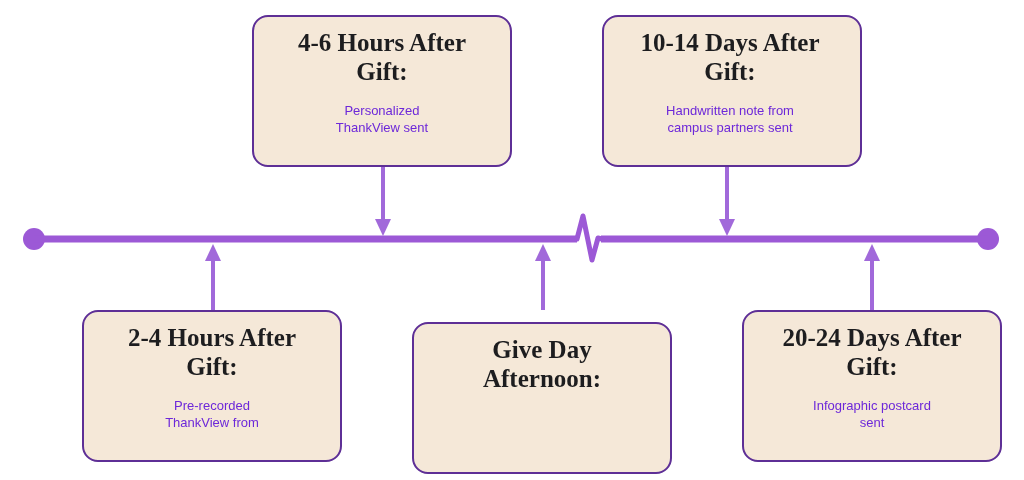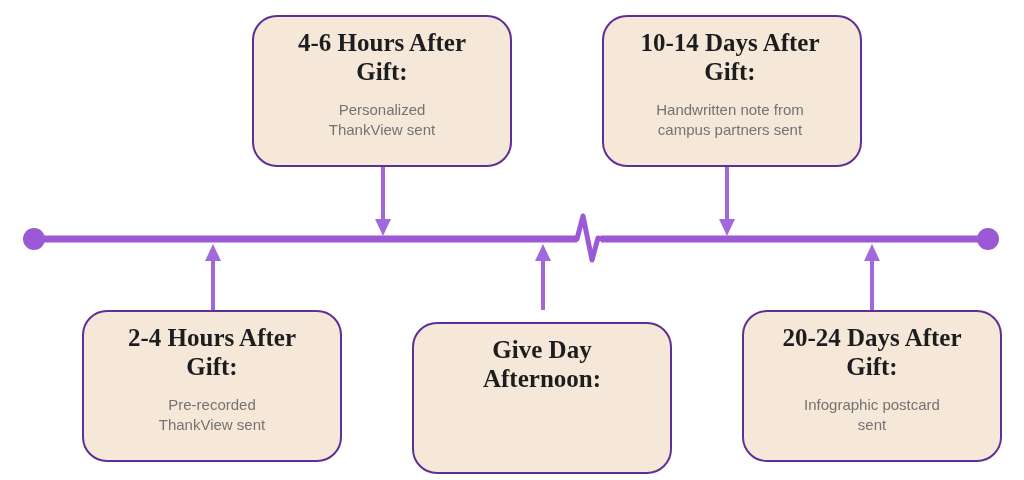--- a/index.html
+++ b/index.html
@@ -16,21 +16,21 @@
     left: 0; top: 0;
     width: 1024px; height: 480px;
   }
   .event-box {
     position: absolute;
     width: 260px;
     height: 152px;
     box-sizing: border-box;
     background: #f5e8d8;
     border: 2px solid #5e2f96;
-    border-radius: 25px;
+    border-radius: 16px;
     display: flex;
     flex-direction: column;
     align-items: center;
     padding: 12px 16px;
     text-align: center;
   }
   .event-title {
     font-family: "Liberation Serif", serif;
     font-weight: 700;
     font-size: 25px;
@@ -39,23 +39,23 @@
     white-space: pre-line;
   }
   .event-desc-wrap {
     flex: 1;
     display: flex;
     align-items: center;
     justify-content: center;
   }
   .event-desc {
     font-family: "Liberation Sans", sans-serif;
-    font-size: 15px;
+    font-size: 13px;
     line-height: 1.3;
-    color: #737373;
+    color: #6d28d9;
     white-space: pre-line;
   }
   .box-above-1 { left: 252px; top: 15px; }
   .box-above-2 { left: 602px; top: 15px; padding-left: 12px; }
   .box-below-1 { left: 82px;  top: 310px; }
   .box-below-2 { left: 412px; top: 322px; }
   .box-below-3 { left: 742px; top: 310px; align-items: center; }
 </style>
 </head>
 <body>
@@ -111,21 +111,21 @@
       <div class="event-desc">Handwritten note from
 campus partners sent</div>
     </div>
   </div>
 
   <div class="event-box box-below-1">
     <div class="event-title">2-4 Hours After
 Gift:</div>
     <div class="event-desc-wrap">
       <div class="event-desc">Pre-recorded
-ThankView sent</div>
+ThankView from</div>
     </div>
   </div>
 
   <div class="event-box box-below-2">
     <div class="event-title">Give Day
 Afternoon:</div>
   </div>
 
   <div class="event-box box-below-3">
     <div class="event-title">20-24 Days After

